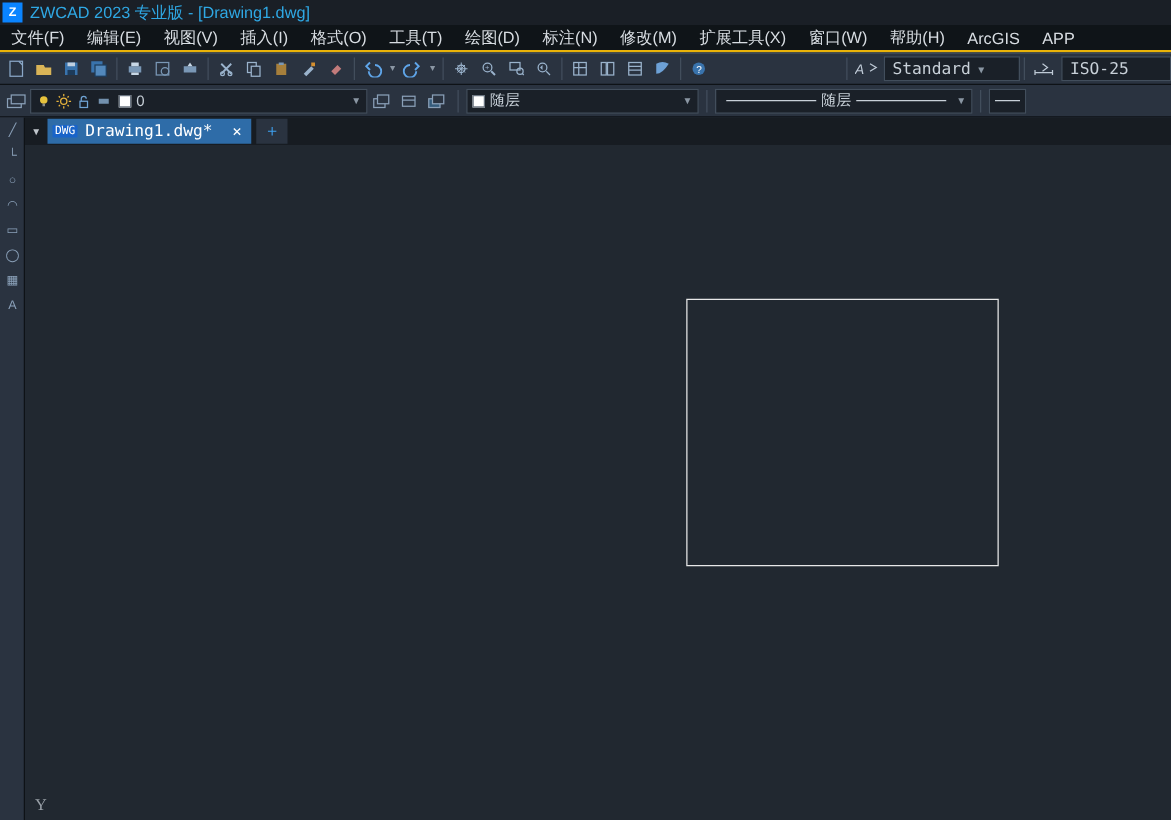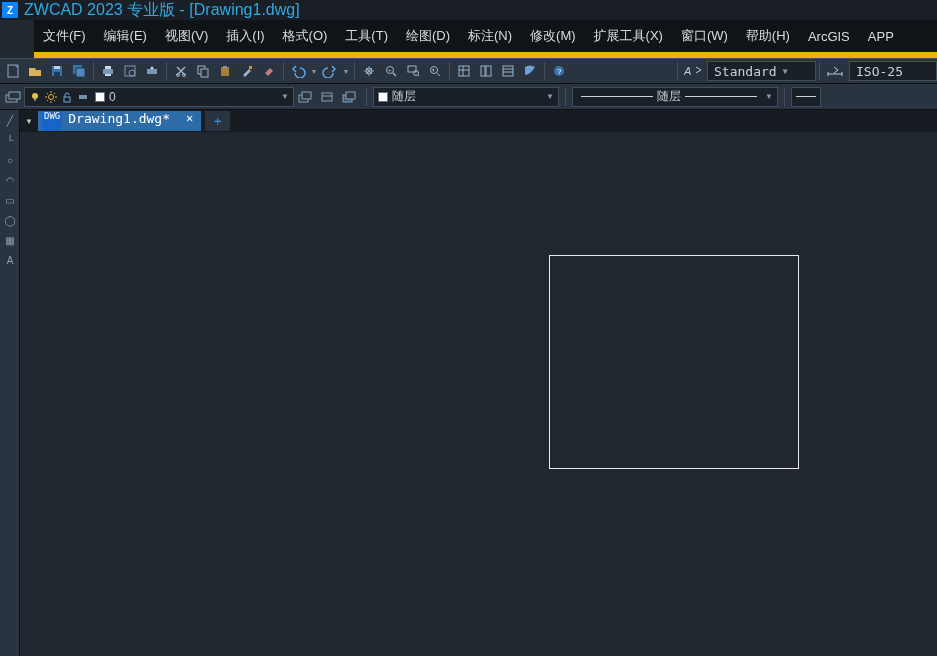--- a/index.html
+++ b/index.html
@@ -19,29 +19,28 @@
     align-items: center;
     padding-left: 2px;
   }
   .titlebar-logo {
     width: 16px; height: 16px;
     background: #0a84ff;
     display: flex; align-items: center; justify-content: center;
     color: #fff; font-size: 10px; font-weight: bold;
     margin-right: 6px;
   }
-  .titlebar-text { color: #2fa8e4; font-size: 16px; }
+  .titlebar-text { color: #2fa8e4; font-size: 13px; }
   .menubar {
-    height: 38px;
+    height: 22px;
     background: #0f1418;
     display: flex;
     align-items: stretch;
     padding-left: 0;
-    border-bottom: 6px solid #eab308;
-    margin-left: 34px;
+    border-bottom: 2px solid #eab308;
   }
   .menu-item {
     color: #d8dde2;
     font-size: 13px;
     padding: 0 9px;
     display: flex;
     align-items: center;
     cursor: pointer;
   }
   .toolbar {
@@ -149,20 +148,21 @@
     width: 18px;
     color: #c0c6cc;
     text-align: center;
     font-size: 8px;
     cursor: pointer;
   }
   .doc-tab {
     background: #2e6ca8;
     height: 20px;
     display: flex;
+    align-items: center;
     padding: 0 8px 0 4px;
     font-family: "Consolas","SimSun", monospace;
     font-size: 13px;
     color: #fff;
     gap: 6px;
     cursor: pointer;
   }
   .doc-tab .dwg-badge {
     background: #1964c9;
     padding: 0 2px;

